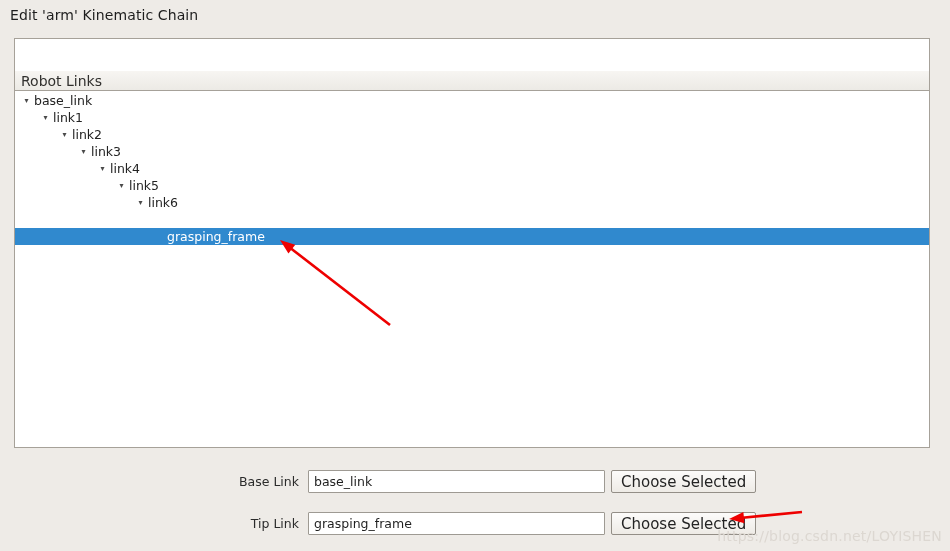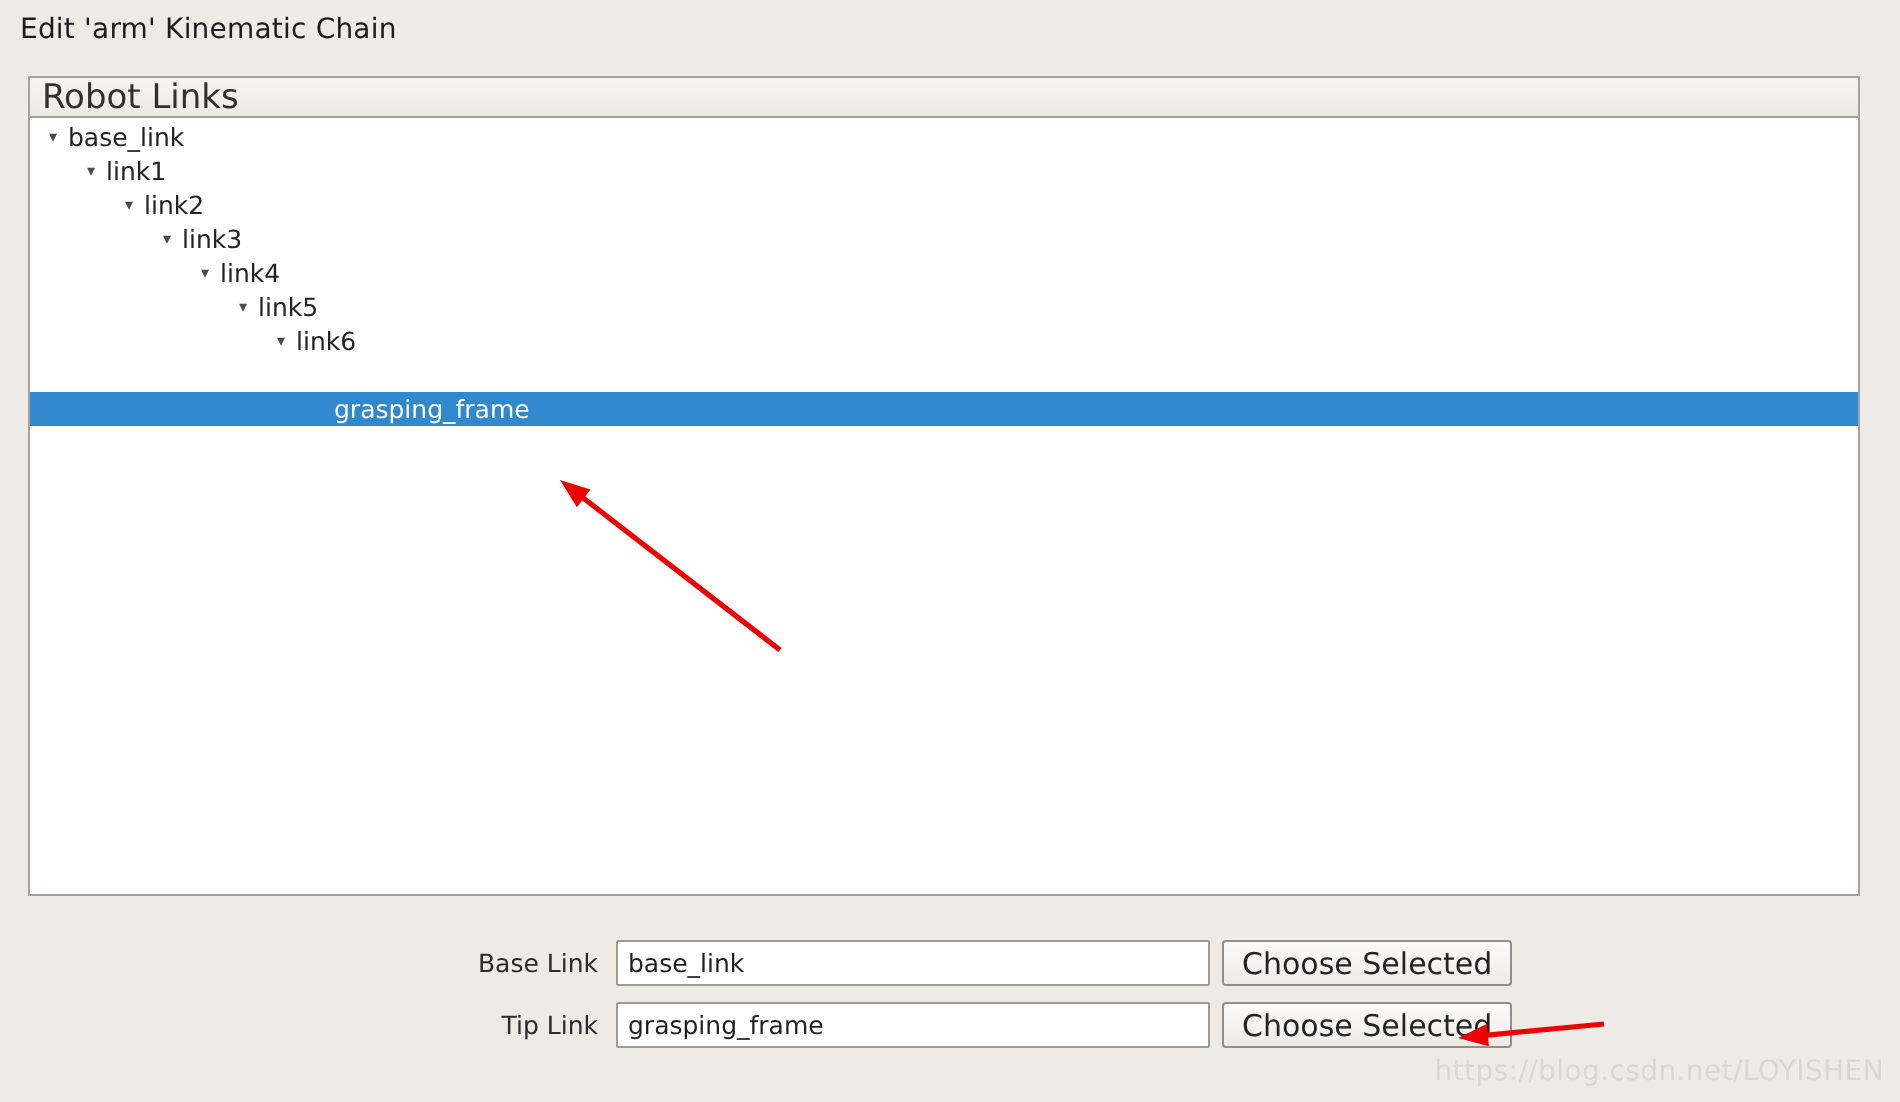--- a/index.html
+++ b/index.html
@@ -42,22 +42,23 @@
     overflow: hidden;
   }
   #links-header {
     height: 20px;
     box-sizing: border-box;
     border-bottom: 1px solid #a6a199;
     background: linear-gradient(to bottom, #f7f5f2 0%, #eceae5 100%);
     display: flex;
     align-items: center;
     padding-left: 6px;
-    font-size: 17px;
+    font-size: 14px;
     color: #31302e;
+    margin-top: 32px;
   }
   #tree {
     position: relative;
     background: #ffffff;
     height: 388px;
     padding-top: 1px;
   }
   .tree-row {
     height: 17px;
     line-height: 17px;
@@ -94,21 +95,21 @@
   #form-area {
     position: absolute;
     left: 0;
     top: 470px;
     width: 950px;
   }
   .form-row {
     display: flex;
     align-items: center;
     height: 23px;
-    margin-bottom: 8px;
+    margin-bottom: 19px;
   }
   .form-label {
     width: 308px;
     text-align: right;
     padding-right: 9px;
     font-size: 12.5px;
     color: #2b2b2b;
     box-sizing: border-box;
     white-space: nowrap;
   }

